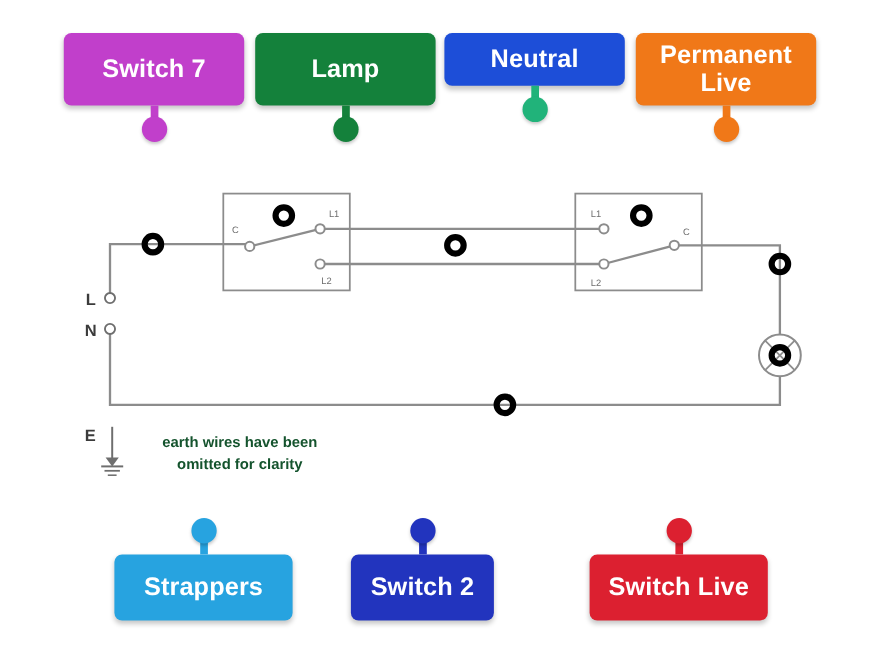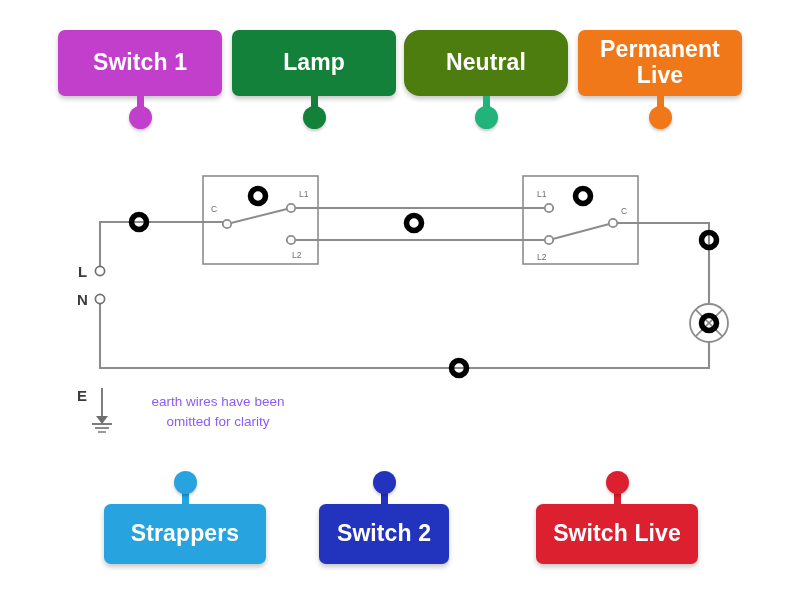--- a/index.html
+++ b/index.html
@@ -54,24 +54,25 @@
   .pill.up .knob{bottom:calc(100% + 10px);}
 
   
   #circuit{position:absolute;left:0;top:0;width:800px;height:600px;}
 
   
   .caption{
     position:absolute;
     font-family:"Liberation Sans", sans-serif;
     font-size:13.5px;
-    color:#8b5cf6;
+    color:#14532d;
     line-height:1.45;
     text-align:center;
     white-space:pre-line;
+    font-weight:bold;
   }
 </style>
 </head>
 <body>
 
 <div id="stage">
 
   <svg id="circuit" viewBox="0 0 800 600" width="800" height="600" xmlns="http://www.w3.org/2000/svg">
 
     <g stroke="#8c8c8c" stroke-width="2.1" fill="none" stroke-linecap="square">
@@ -141,30 +142,30 @@
       <circle cx="459" cy="368" r="7.5"></circle>
     </g>
   </svg>
 
   <div class="caption" style="left:118px;top:392px;width:200px;">earth wires have been
 omitted for clarity</div>
 
   <div class="pill down" style="left:58px;top:30px;width:164px;height:66px;background:#C13FCB;">
     <span class="stem" style="background:#C13FCB;"></span>
     <span class="knob" style="background:#C13FCB;"></span>
-    <span class="ptext">Switch 1</span>
+    <span class="ptext">Switch 7</span>
   </div>
 
   <div class="pill down" style="left:232px;top:30px;width:164px;height:66px;background:#14813B;justify-content:flex-end;">
     <span class="stem" style="background:#14813B;"></span>
     <span class="knob" style="background:#14813B;"></span>
     <span class="ptext">Lamp</span>
   </div>
 
-  <div class="pill down" style="left:404px;top:30px;width:164px;height:66px;background:#4d7c0f;border-radius:16px;">
+  <div class="pill down" style="left:404px;top:30px;width:164px;height:48px;background:#1d4ed8;">
     <span class="stem" style="background:#21B37A;"></span>
     <span class="knob" style="background:#21B37A;"></span>
     <span class="ptext">Neutral</span>
   </div>
 
   <div class="pill up" style="left:104px;top:504px;width:162px;height:60px;background:#27A3E0;">
     <span class="stem" style="background:#27A3E0;"></span>
     <span class="knob" style="background:#27A3E0;"></span>
     <span class="ptext">Strappers</span>
   </div>

